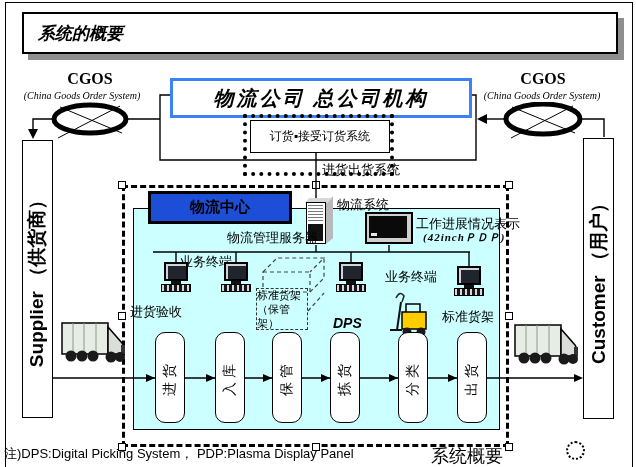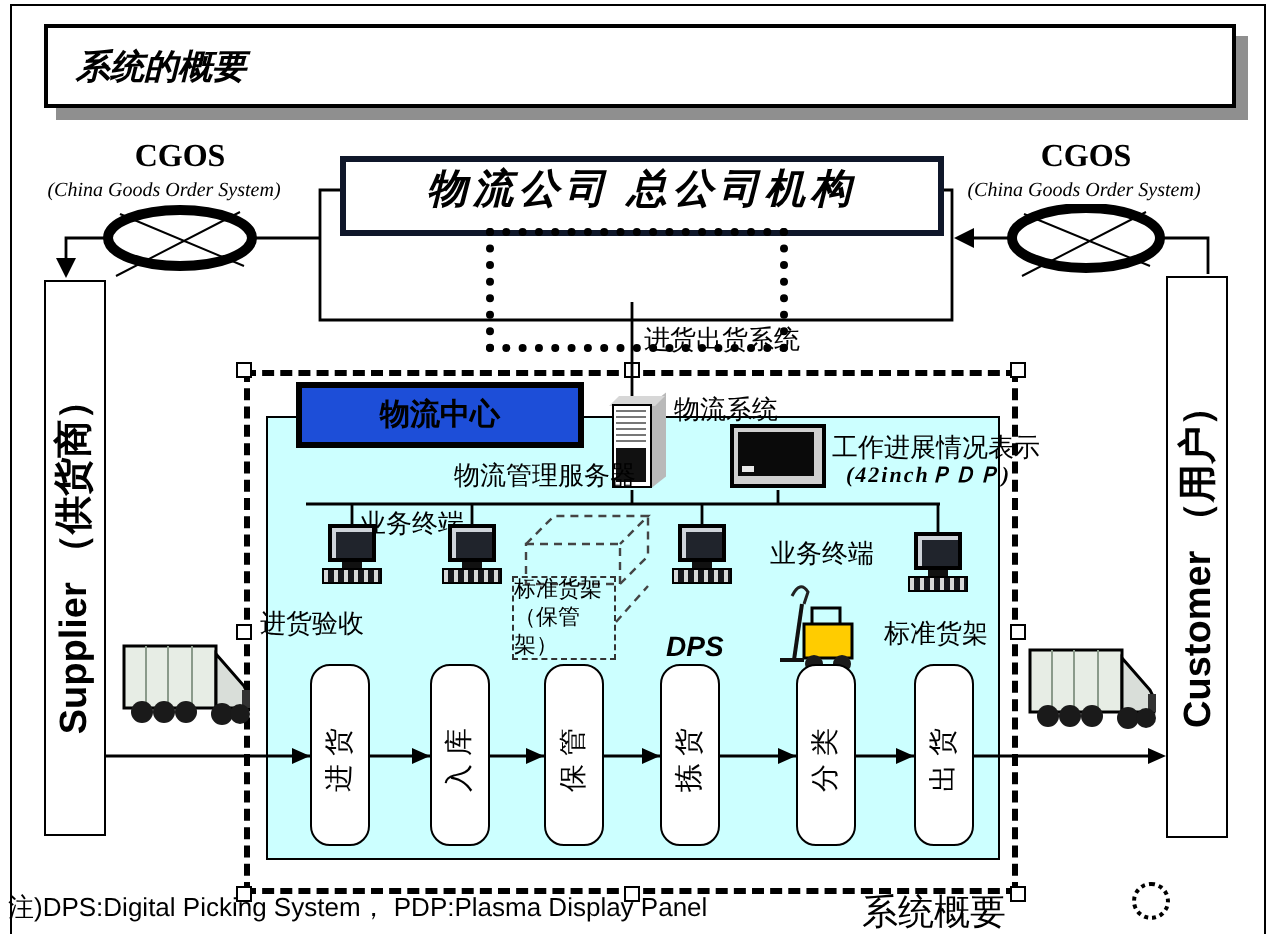--- a/index.html
+++ b/index.html
@@ -9,22 +9,22 @@
   .page-border{left:5px;top:2px;width:626px;height:465px;
         border-left:1px solid #000;border-top:1px solid #000;border-right:1px solid #000;}
   
   .banner{left:22px;top:12px;width:596px;height:42px;background:#fff;border:2px solid #000;
         box-shadow:6px 6px 0 #8f8f8f;display:flex;align-items:center;padding-left:14px;box-sizing:border-box;}
   .banner-title{font-family:"Liberation Serif",serif;font-weight:bold;font-style:italic;font-size:17px;}
   
   .cgos-title{font-family:"Liberation Serif",serif;font-weight:bold;font-size:16px;text-align:center;}
   .cgos-sub{font-family:"Liberation Serif",serif;font-style:italic;font-size:10px;text-align:center;white-space:nowrap;}
   
-  .head-office{left:170px;top:78px;width:296px;height:34px;border:3px solid #0f172a;background:#fff;
-        display:flex;justify-content:center;}
+  .head-office{left:170px;top:78px;width:296px;height:34px;border:3px solid #3b82f6;background:#fff;
+        display:flex;align-items:center;justify-content:center;}
   .head-office span{font-family:"Liberation Serif",serif;font-weight:bold;font-style:italic;font-size:20px;letter-spacing:3px;}
   
   .order-dotted{left:243px;top:114px;width:151px;height:62px;border:4px dotted #000;box-sizing:border-box;}
   .order-inner{left:250px;top:120px;width:138px;height:31px;border:1px solid #000;background:#fff;
         display:flex;align-items:center;justify-content:center;font-size:12px;white-space:nowrap;}
   .lbl{white-space:nowrap;font-size:13px;}
   
   .sys-boundary{left:122px;top:185px;width:387px;height:262px;border:3px dashed #000;box-sizing:border-box;}
   .handle{width:8px;height:8px;background:#fff;border:1px solid #000;box-sizing:border-box;}
   
@@ -136,20 +136,23 @@
   <svg class="abs" style="left:502px;top:102px;" width="82" height="40" viewBox="0 0 82 40">
     <ellipse cx="41" cy="17" rx="37" ry="15" fill="#fff" stroke="#000" stroke-width="5"></ellipse>
     <path d="M10,5 L73,31 M71,4 L9,36" stroke="#000" stroke-width="1" fill="none"></path>
   </svg>
 
   <div class="abs head-office">
     <span>物流公司 总公司机构</span>
   </div>
 
   <div class="abs order-dotted"></div>
+  <div class="abs order-inner">
+    <span>订货▪接受订货系统</span>
+  </div>
   <div class="abs lbl" style="left:322px;top:161px;">进货出货系统</div>
 
   <div class="abs vbar" style="left:22px;top:140px;height:278px;">
     <span>Supplier （供货商）</span>
   </div>
   <div class="abs vbar" style="left:583px;top:138px;height:281px;">
     <span>Customer （用户）</span>
   </div>
 
   <div class="abs green-box">

